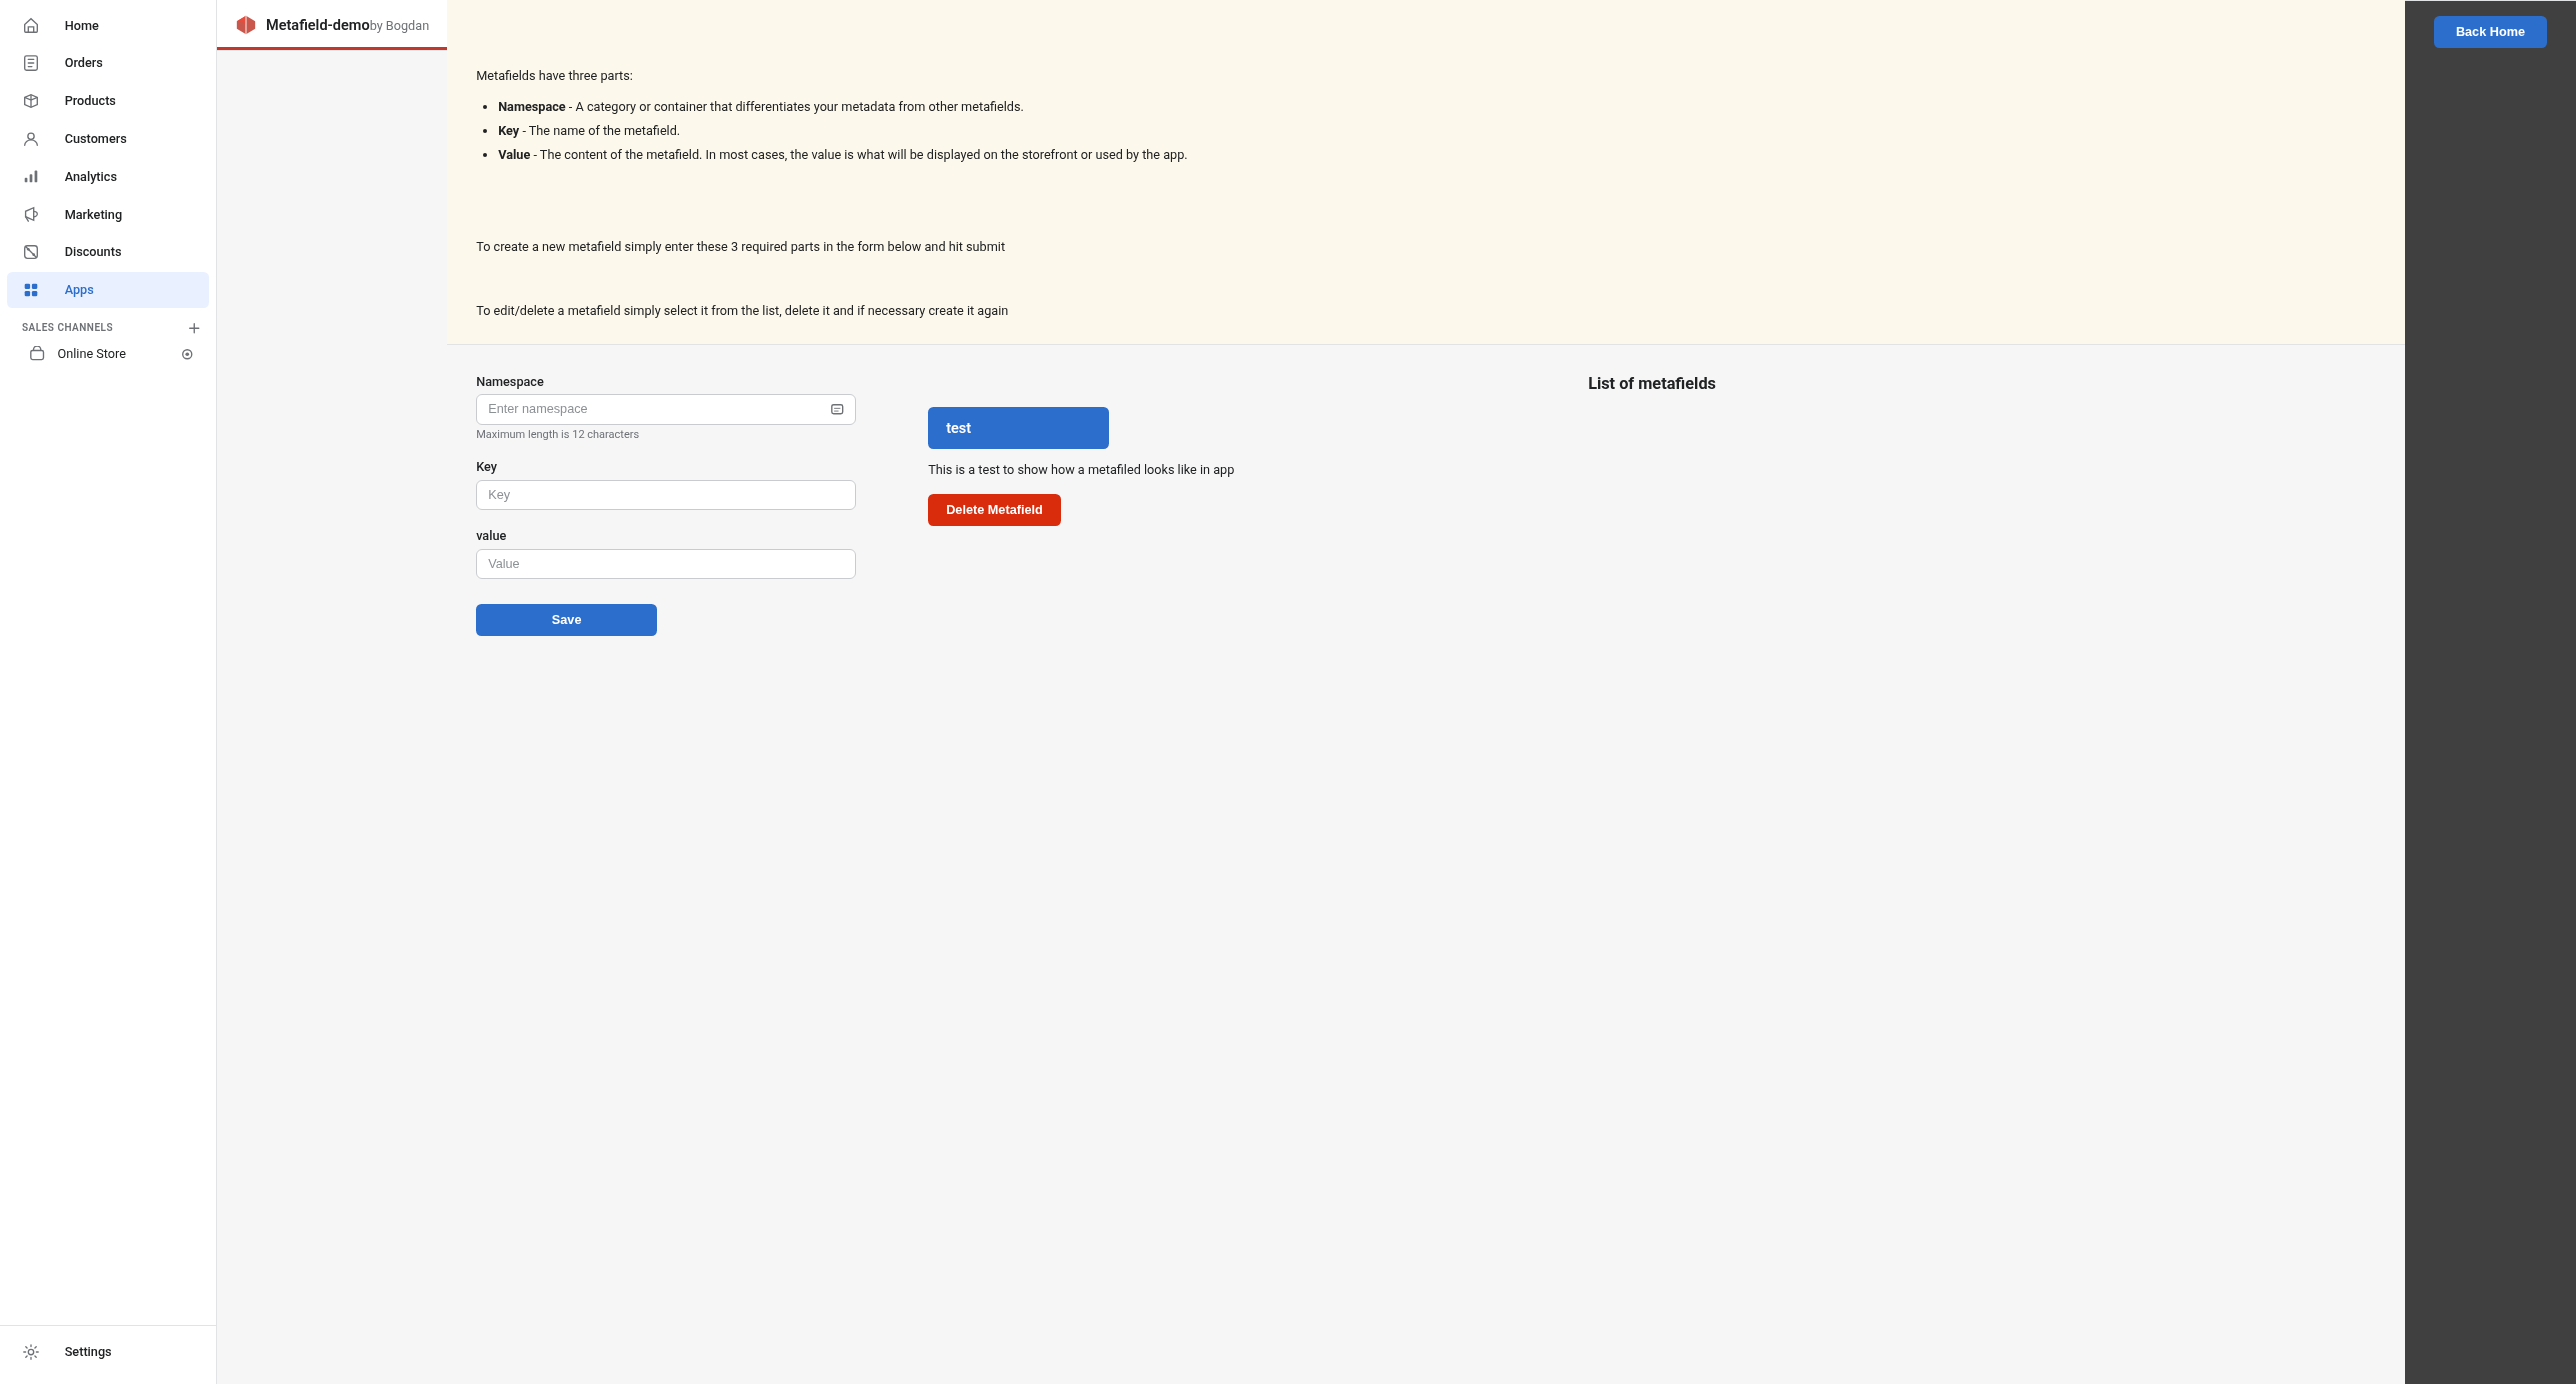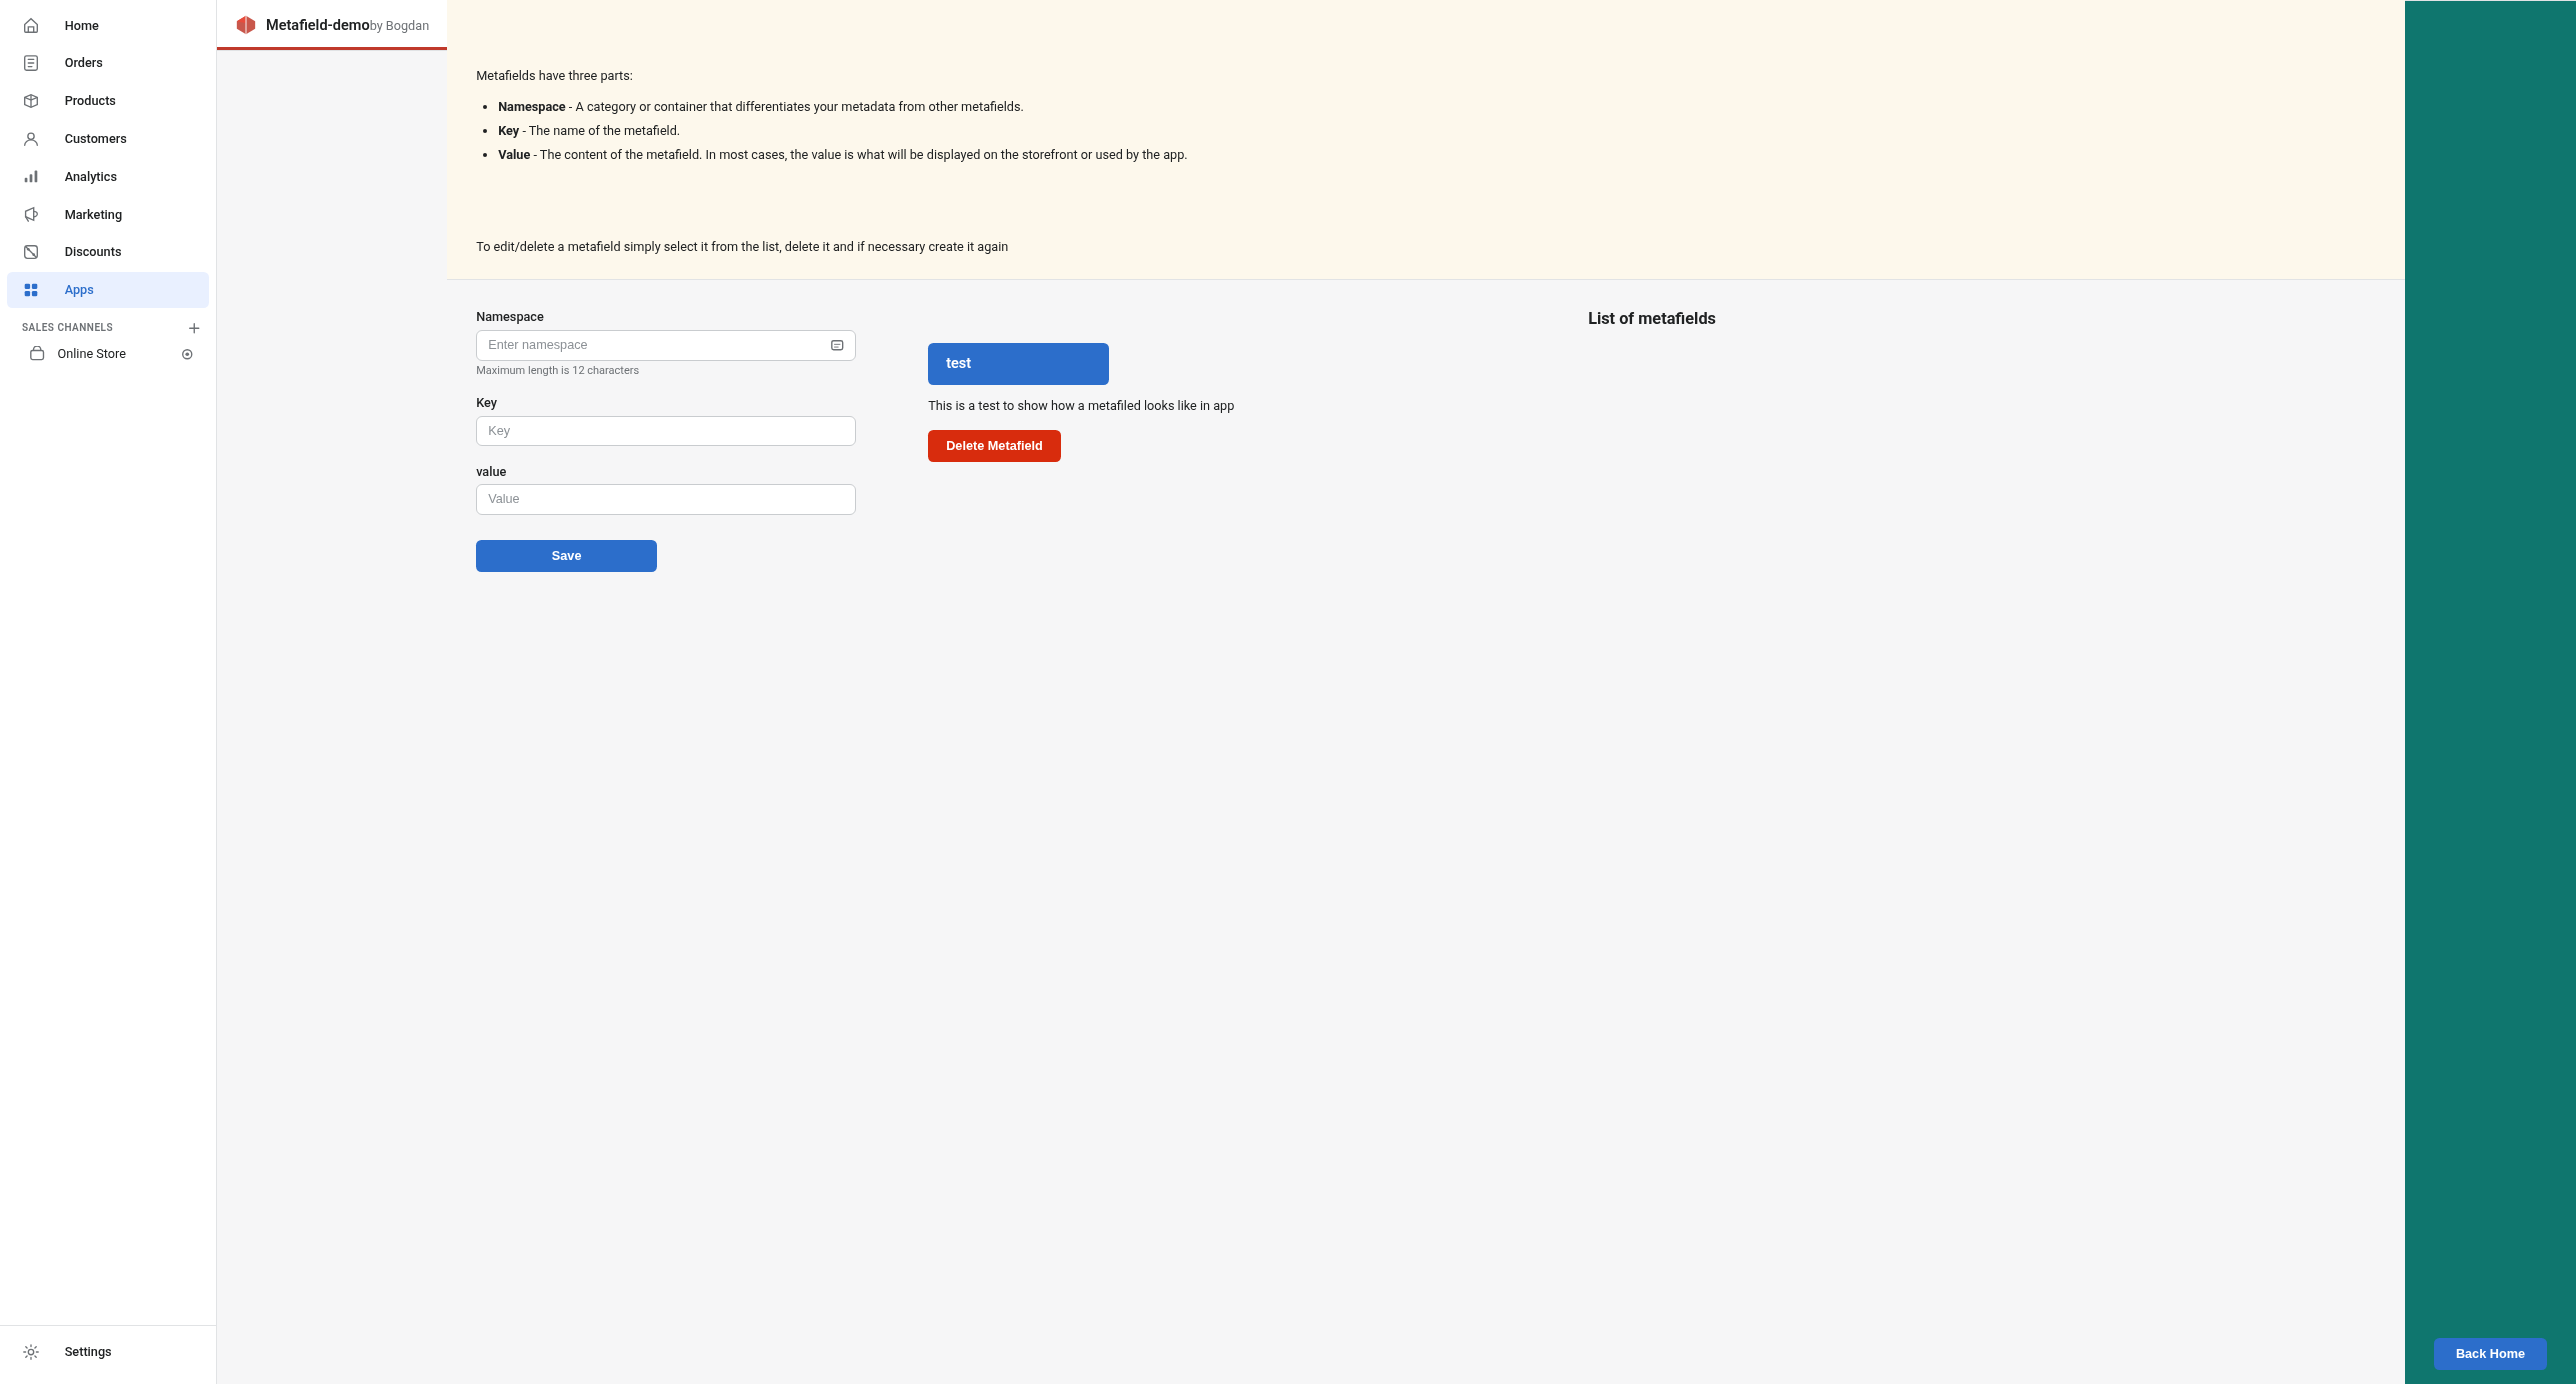--- a/index.html
+++ b/index.html
@@ -208,25 +208,25 @@
       border: none;
       border-radius: 5.4px;
       padding: 9px 18px;
       font-size: 12.7px;
       font-weight: 600;
       cursor: pointer;
     }
 
     
     .page-footer {
-      background: #0f766e;
+      background: #404040;
       border-top: 0.9px solid #e1e3e5;
       padding: 14.5px 29px;
       display: flex;
-      align-items: flex-end;
+      align-items: flex-start;
       flex-shrink: 0;
     }
     .btn-back-home {
       background: #2c6ecb;
       color: #fff;
       border: none;
       border-radius: 5.4px;
       padding: 9px 22px;
       font-size: 12.7px;
       font-weight: 600;
@@ -380,20 +380,21 @@
   <div class="page-content">
 
     <div class="info-banner">
       <p>Metafields have three parts:</p>
       <ul>
         <li><strong>Namespace</strong> - A category or container that differentiates your metadata from other metafields.</li>
         <li><strong>Key</strong> - The name of the metafield.</li>
         <li><strong>Value</strong> - The content of the metafield. In most cases, the value is what will be displayed on the storefront or used by the app.</li>
       </ul>
       <br>
+      <p>To create a new metafield simply enter these 3 required parts in the form below and hit submit</p>
       <p>To edit/delete a metafield simply select it from the list, delete it and if necessary create it again</p>
     </div>
 
     <div class="form-section">
 
       <div class="form-left">
         <div class="field-group">
           <label class="field-label">Namespace</label>
           <div class="field-input-wrapper">
             <input type="text" placeholder="Enter namespace" style="">

